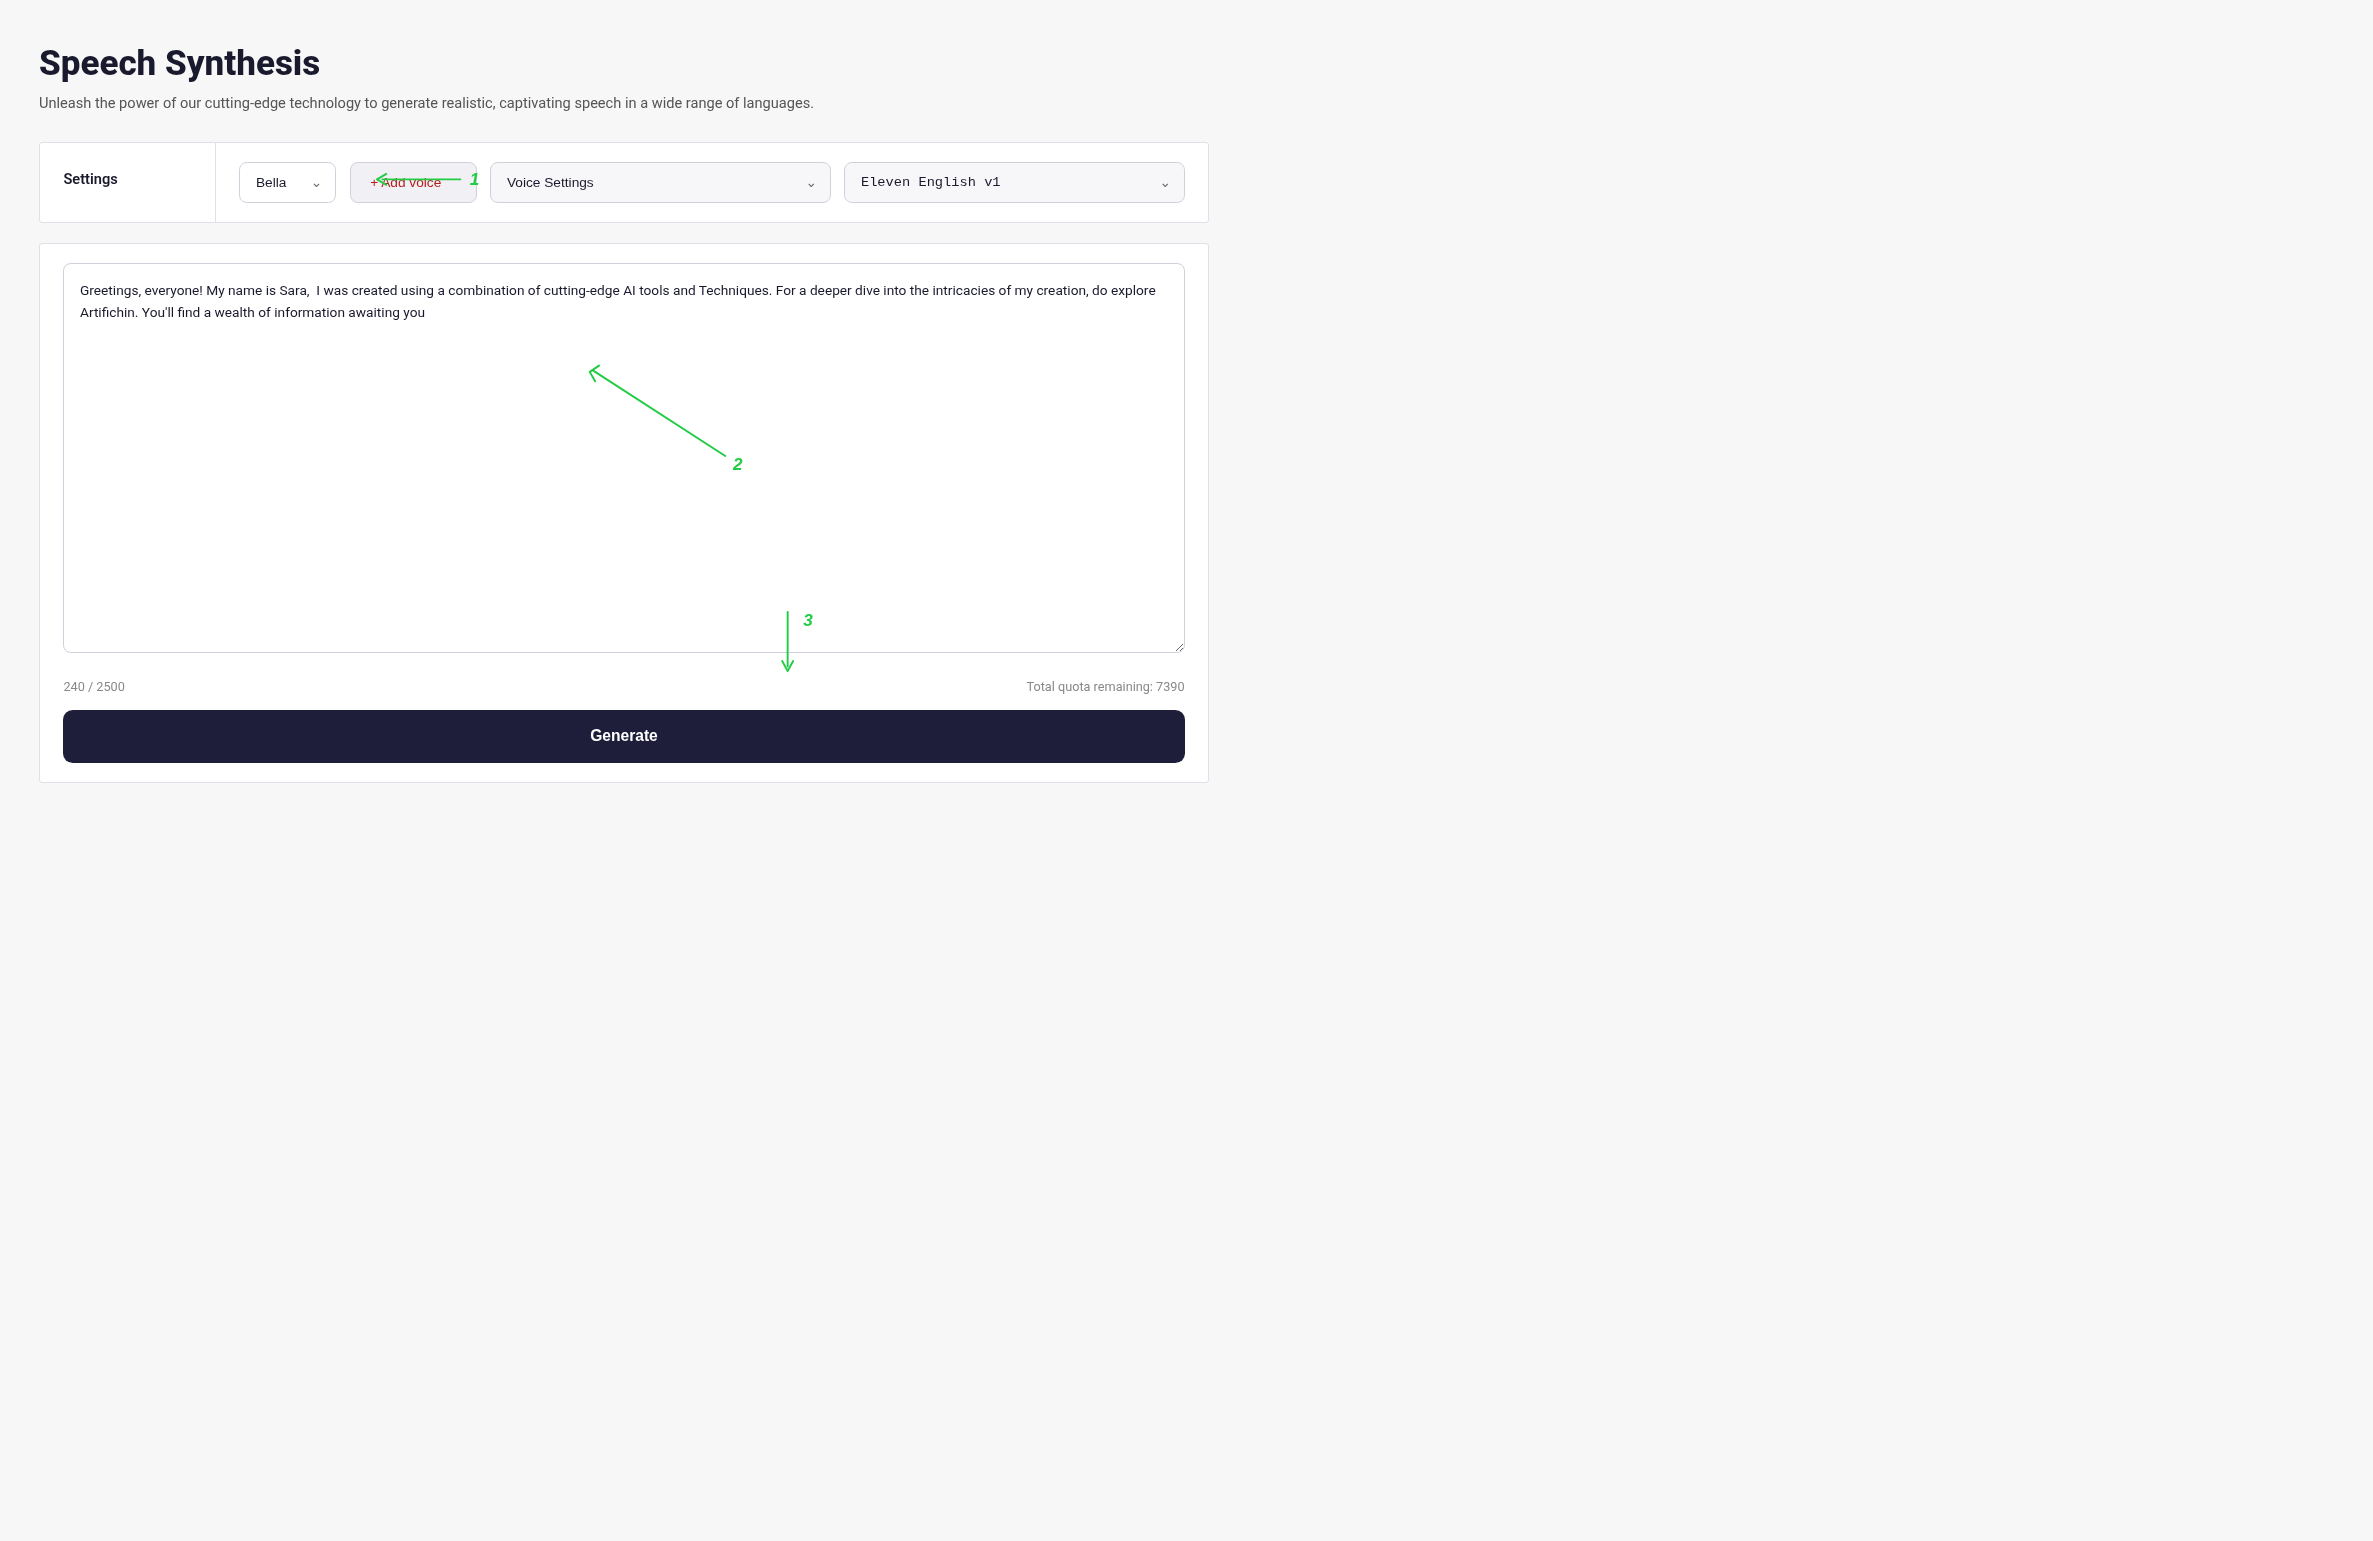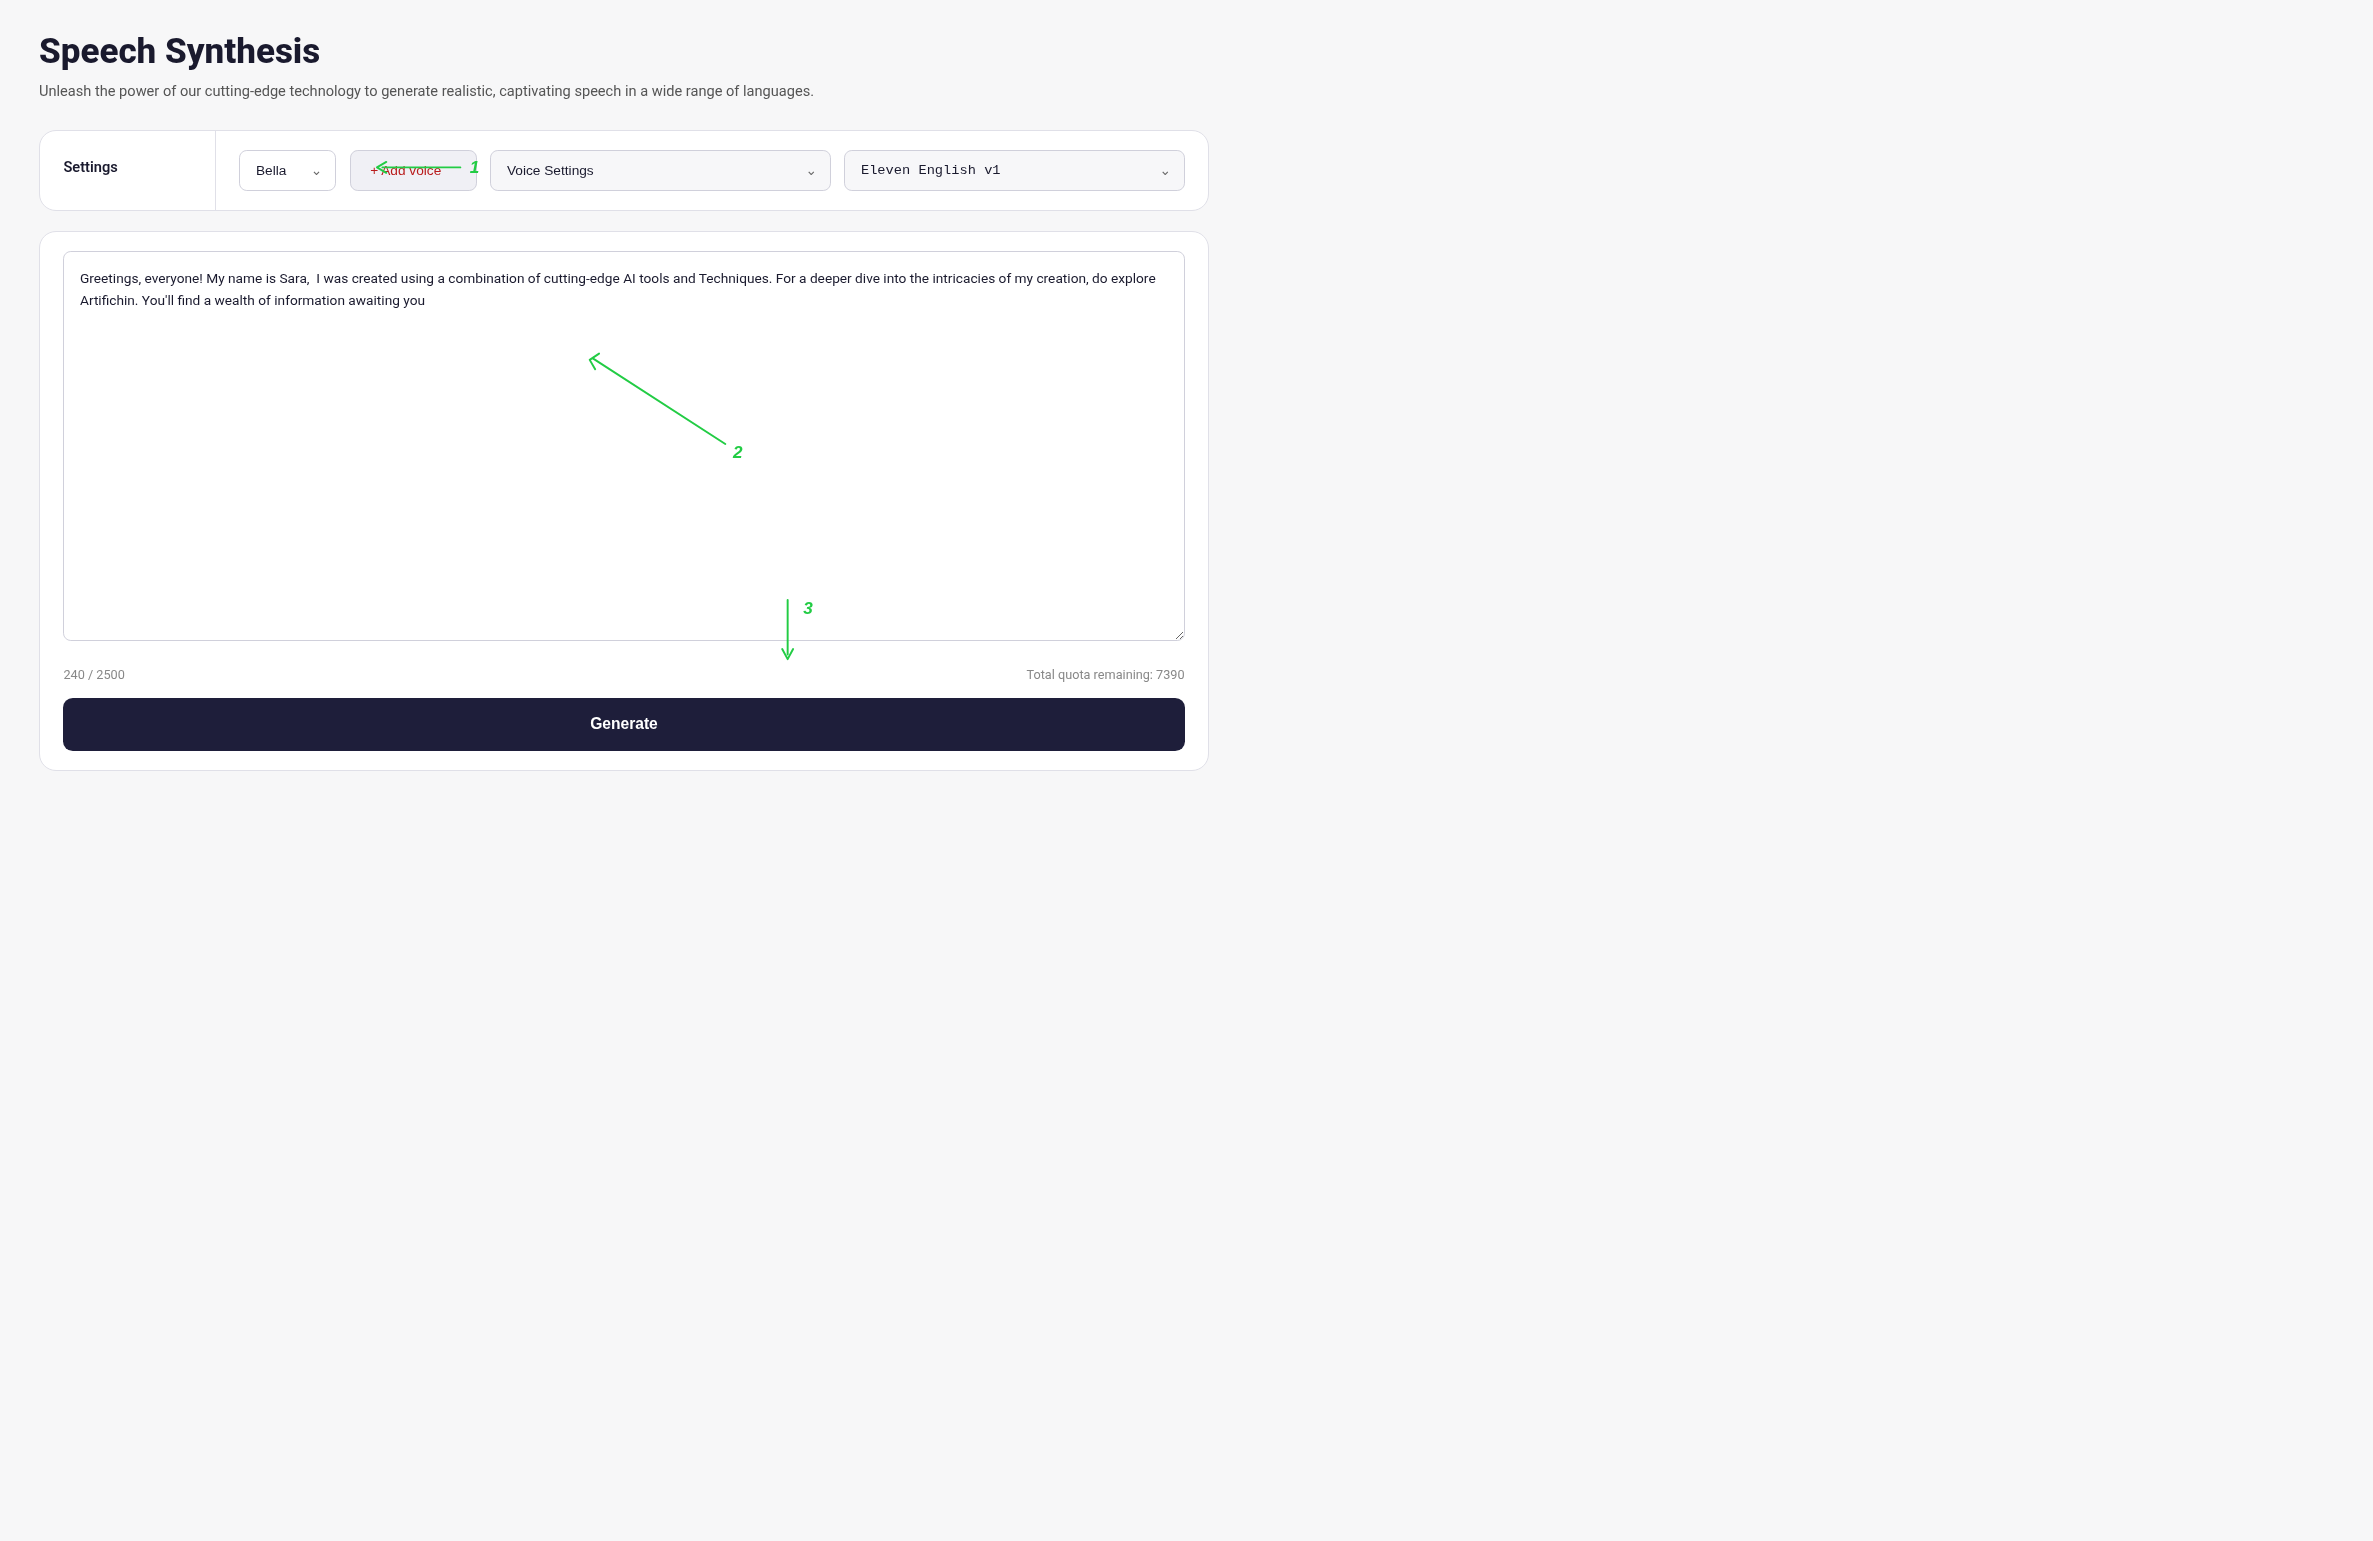--- a/index.html
+++ b/index.html
@@ -11,40 +11,41 @@
     body {
       font-family: -apple-system, BlinkMacSystemFont, 'Segoe UI', Roboto, sans-serif;
       background-color: #f7f7f8;
       color: #1a1a2e;
       min-height: 100vh;
       padding: 31px 39px;
     }
 
     .page-header {
       margin-bottom: 27px;
+      margin-top: 12px;
     }
 
     .page-title {
       font-size: 35px;
       font-weight: 800;
       color: #1a1a2e;
       margin-bottom: 7.8px;
       line-height: 1.2;
     }
 
     .page-subtitle {
       font-size: 14.6px;
       color: #555;
       line-height: 1.5;
     }
 
     .card {
       background: #fff;
       border: 1px solid #e0e0e8;
-      border-radius: 17px;
+      border-radius: 3px;
       margin-bottom: 19.5px;
       overflow: hidden;
       justify-content: center;
     }
 
     .settings-card {
       display: flex;
       flex-direction: row;
     }
 

